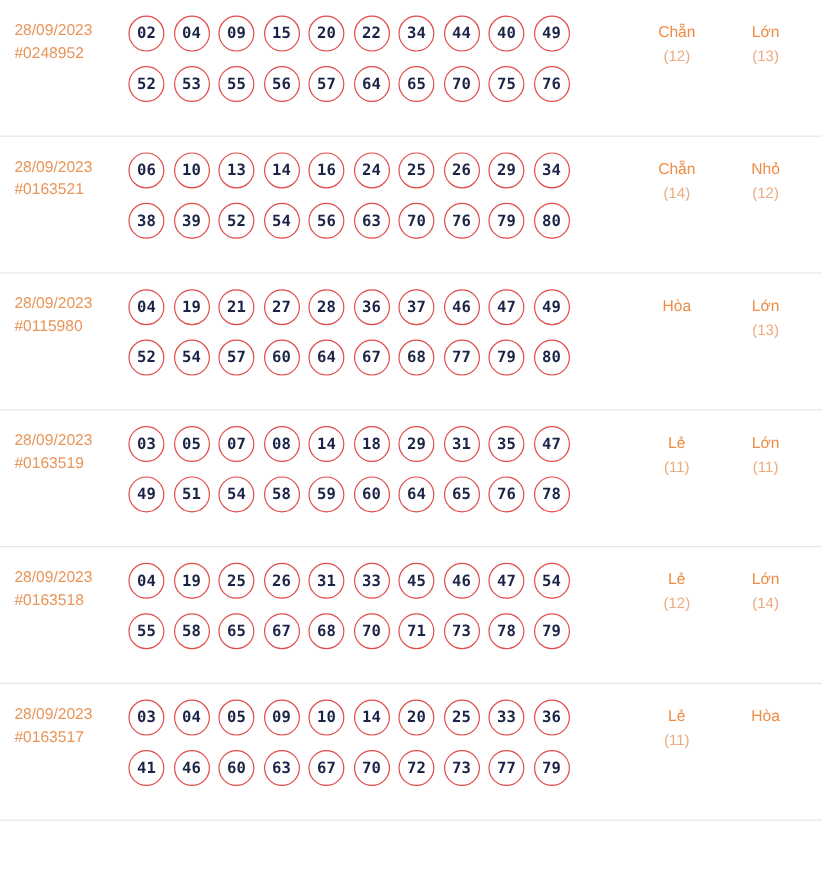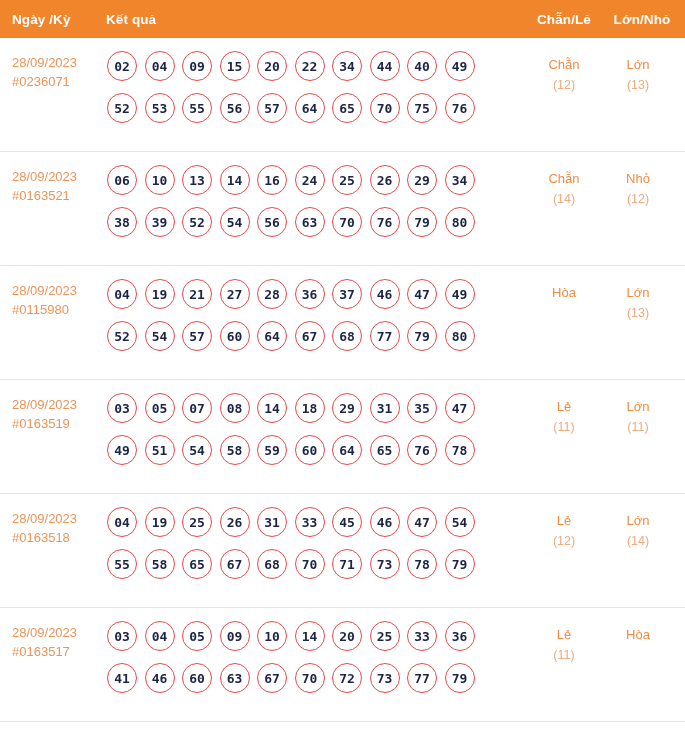--- a/index.html
+++ b/index.html
@@ -95,30 +95,24 @@
   .cell-bigsmall{ width: 82px; padding-right: 12px;}
   .verdict { display: block; color: #ef8c43; }
   .count   { display: block; color: #edab80; font-size: 12.5px; }
   .count:empty { display: none; }
 </style>
 </head>
 <body>
 
 <div class="results-table">
 
-  <div class="table-header">
-    <div class="th th-date">Ngày /Kỳ</div>
-    <div class="th th-result">Kết quả</div>
-    <div class="th th-oddeven">Chẵn/Lẻ</div>
-    <div class="th th-bigsml">Lớn/Nhỏ</div>
-  </div>
 
   <div id="rows-container">
       <div class="row">
-        <div class="cell-date"><span>28/09/2023</span><span class="kyid">#0236071</span></div>
+        <div class="cell-date"><span>28/09/2023</span><span class="kyid">#0248952</span></div>
         <div class="cell-result">
           <div class="ball-row">
             <div class="ball">02</div>
             <div class="ball">04</div>
             <div class="ball">09</div>
             <div class="ball">15</div>
             <div class="ball">20</div>
             <div class="ball">22</div>
             <div class="ball">34</div>
             <div class="ball">44</div>

